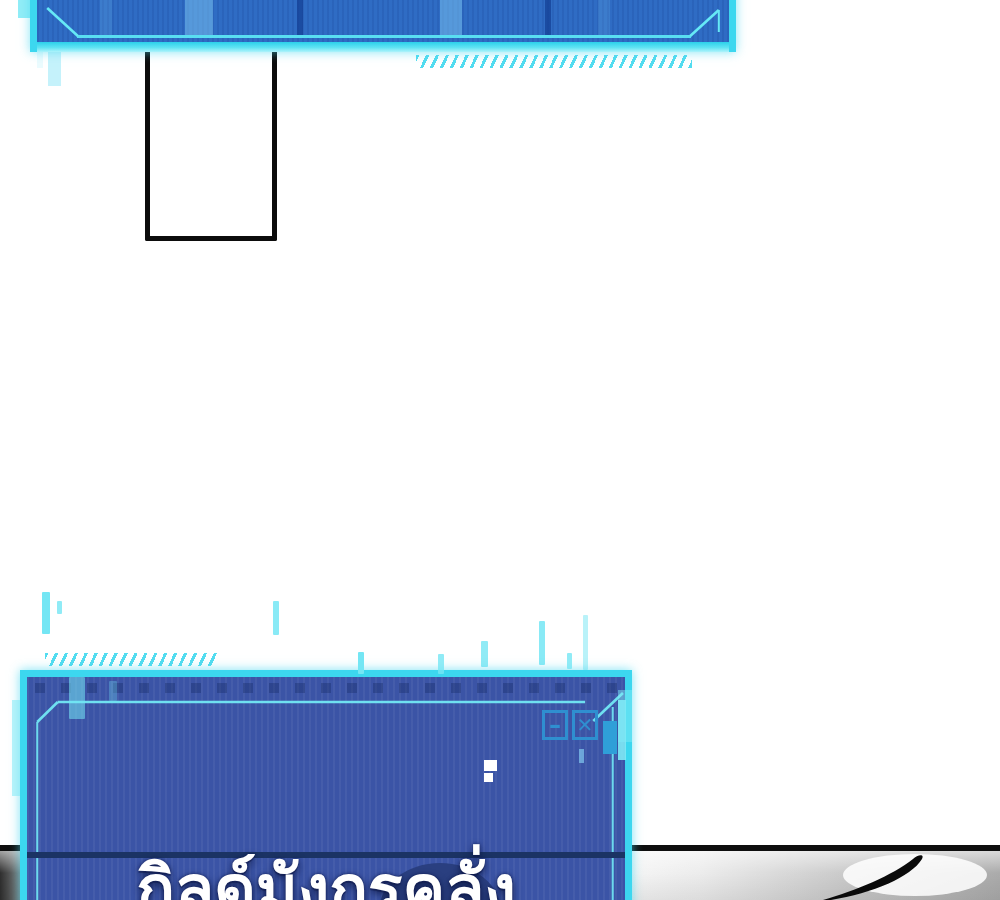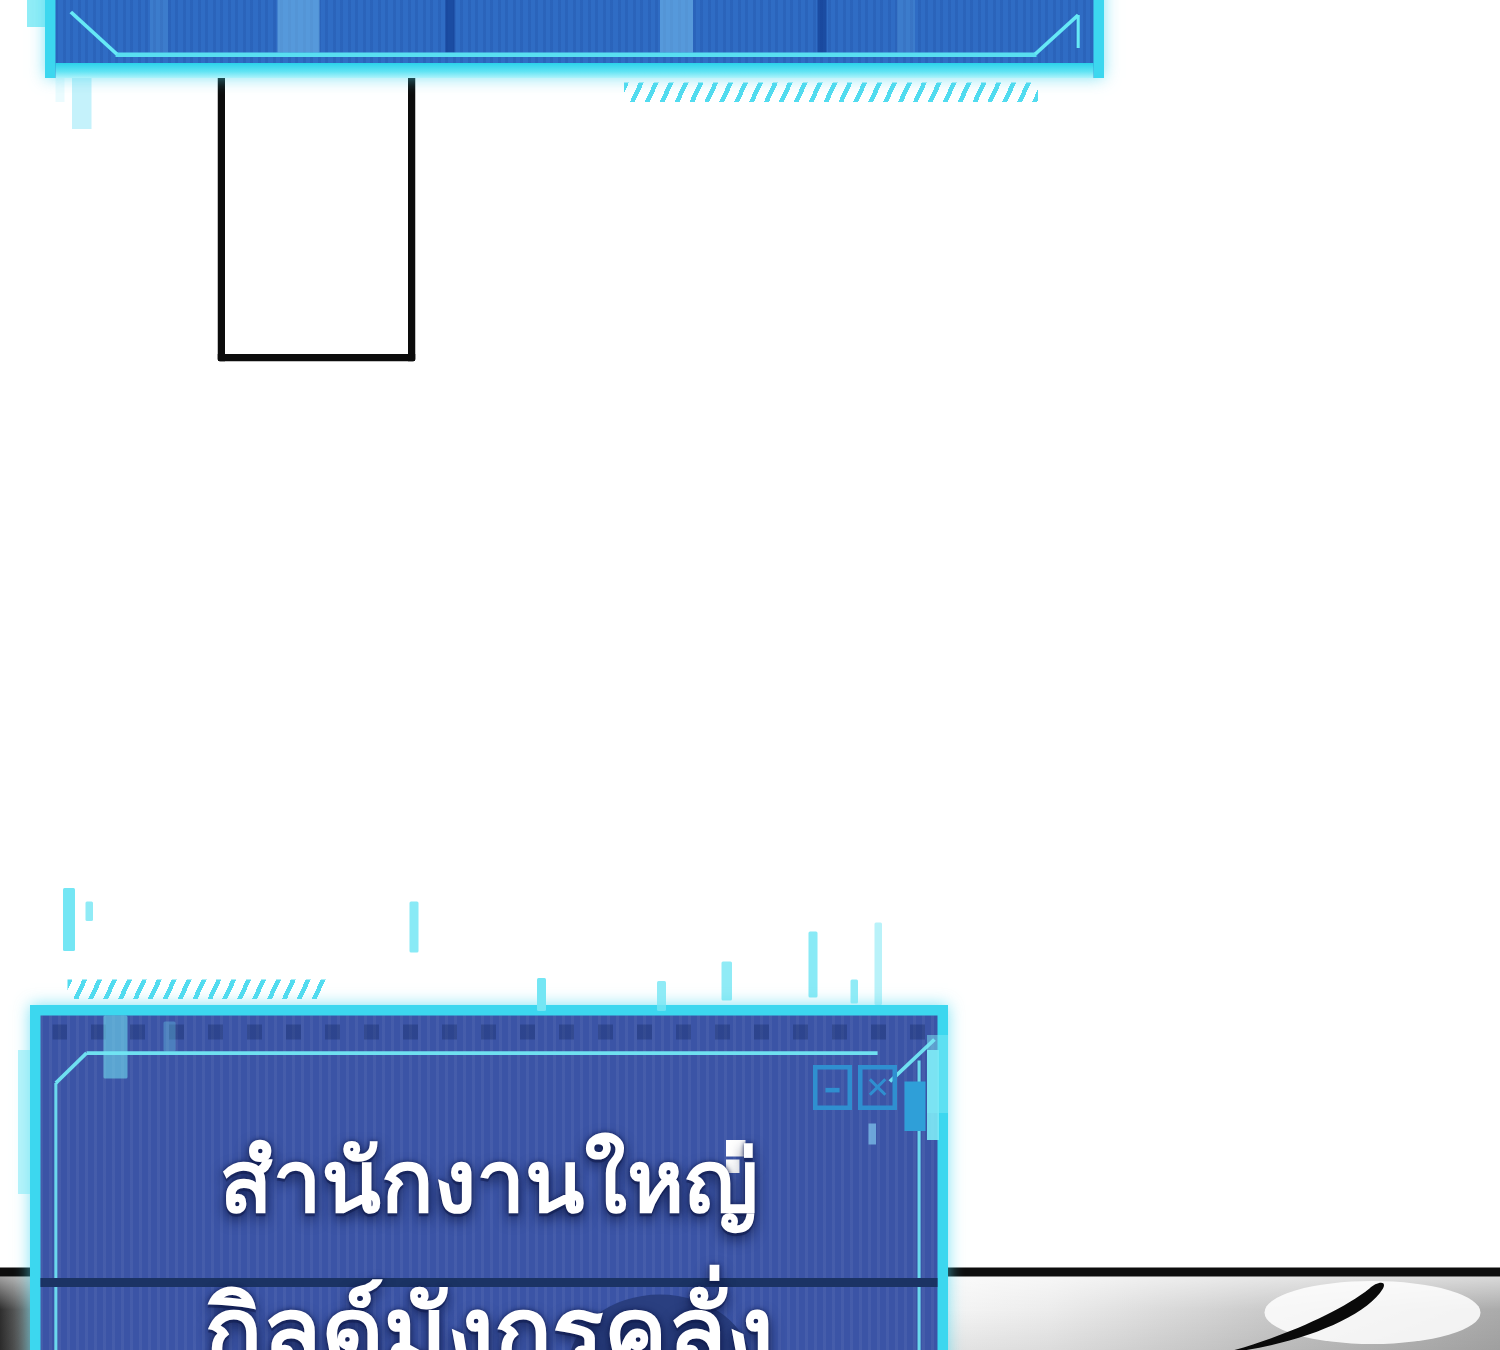--- a/index.html
+++ b/index.html
@@ -143,21 +143,20 @@
     <div class="ctrl-block"></div>
     <div class="ctrl-dash"></div>
 
     <div class="navy-line"></div>
 
     <div class="blob"></div>
 
     <div class="gwhite" style="left:457px;top:83px;width:13px;height:11px;"></div>
     <div class="gwhite" style="left:457px;top:96px;width:9px;height:9px;"></div>
 
-    <div class="ttl t1">สำนักงานใหญ่</div>
     <div class="ttl t2">กิลด์มังกรคลั่ง</div>
   </div>
 
   <div class="tab" style="left:12px;top:700px;width:8px;height:96px;opacity:.55;z-index:3;"></div>
   <div class="tab" style="left:618px;top:690px;width:14px;height:52px;opacity:.5;z-index:3;"></div>
   <div class="tab" style="left:618px;top:700px;width:8px;height:60px;opacity:.9;z-index:3;"></div>
 
 </div>
 
 </body></html>

